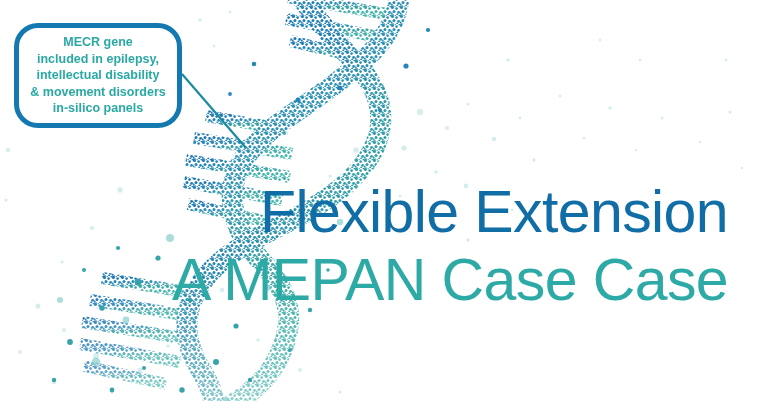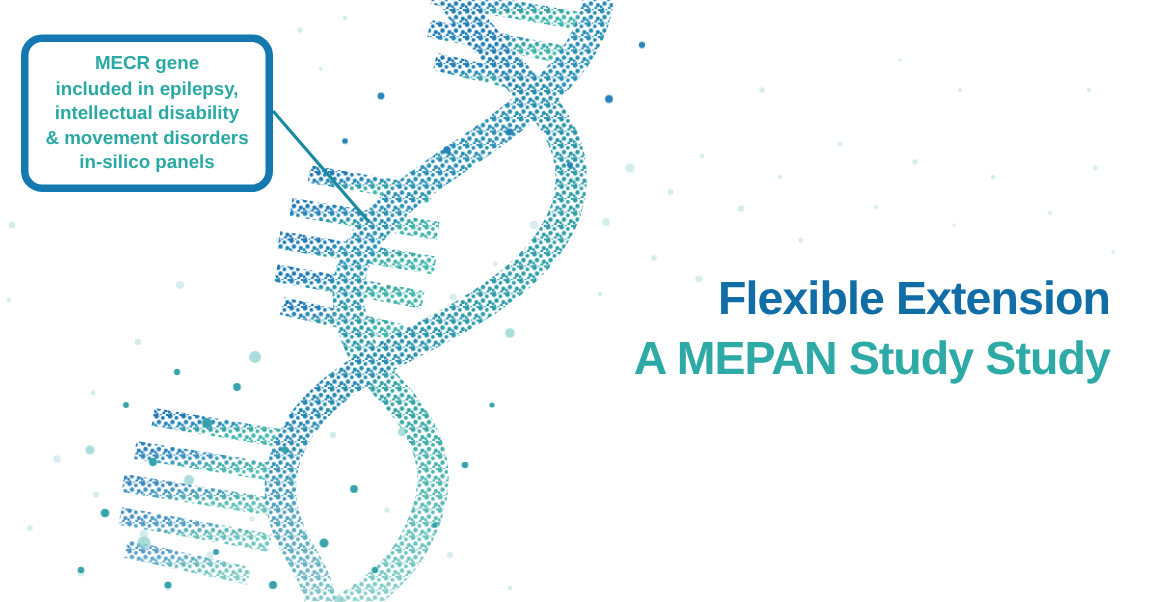--- a/index.html
+++ b/index.html
@@ -37,21 +37,21 @@
 
   
   .callout {
     position: absolute;
     left: 14px;
     top: 23px;
     width: 168px;
     height: 105px;
     box-sizing: border-box;
     border: 5px solid #1379b0;
-    border-radius: 14px;
+    border-radius: 24px;
     background: #ffffff;
     display: flex;
     align-items: center;
     justify-content: center;
   }
   .callout-text {
     color: #2aa9a4;
     font-weight: bold;
     font-size: 12.5px;
     line-height: 1.32;
@@ -71,24 +71,24 @@
 
   
   .title-block {
     position: absolute;
     right: 28px;
     top: 183px;
     text-align: right;
     line-height: 1.0;
   }
   .title-line {
-    font-weight: bold;
-    font-size: 31px;
+    font-weight: normal;
+    font-size: 59px;
     letter-spacing: -0.6px;
-    margin: 0 0 9px 0;
+    margin: 0 12px 9px 0;
     white-space: nowrap;
   }
   .title-line.primary { color: #106da6; }
   .title-line.accent  { color: #2eaaa6; margin-bottom: 0; }
 </style>
 </head>
 <body>
 
 <div class="poster">
 
@@ -301,16 +301,16 @@
   <div class="callout">
     <div class="callout-text">MECR gene
 included in epilepsy,
 intellectual disability
 &amp; movement disorders
 in-silico panels</div>
   </div>
 
   <div class="title-block">
     <div class="title-line primary">Flexible Extension</div>
-    <div class="title-line accent">A MEPAN Study Study</div>
+    <div class="title-line accent">A MEPAN Case Case</div>
   </div>
 
 </div>
 
 </body></html>

